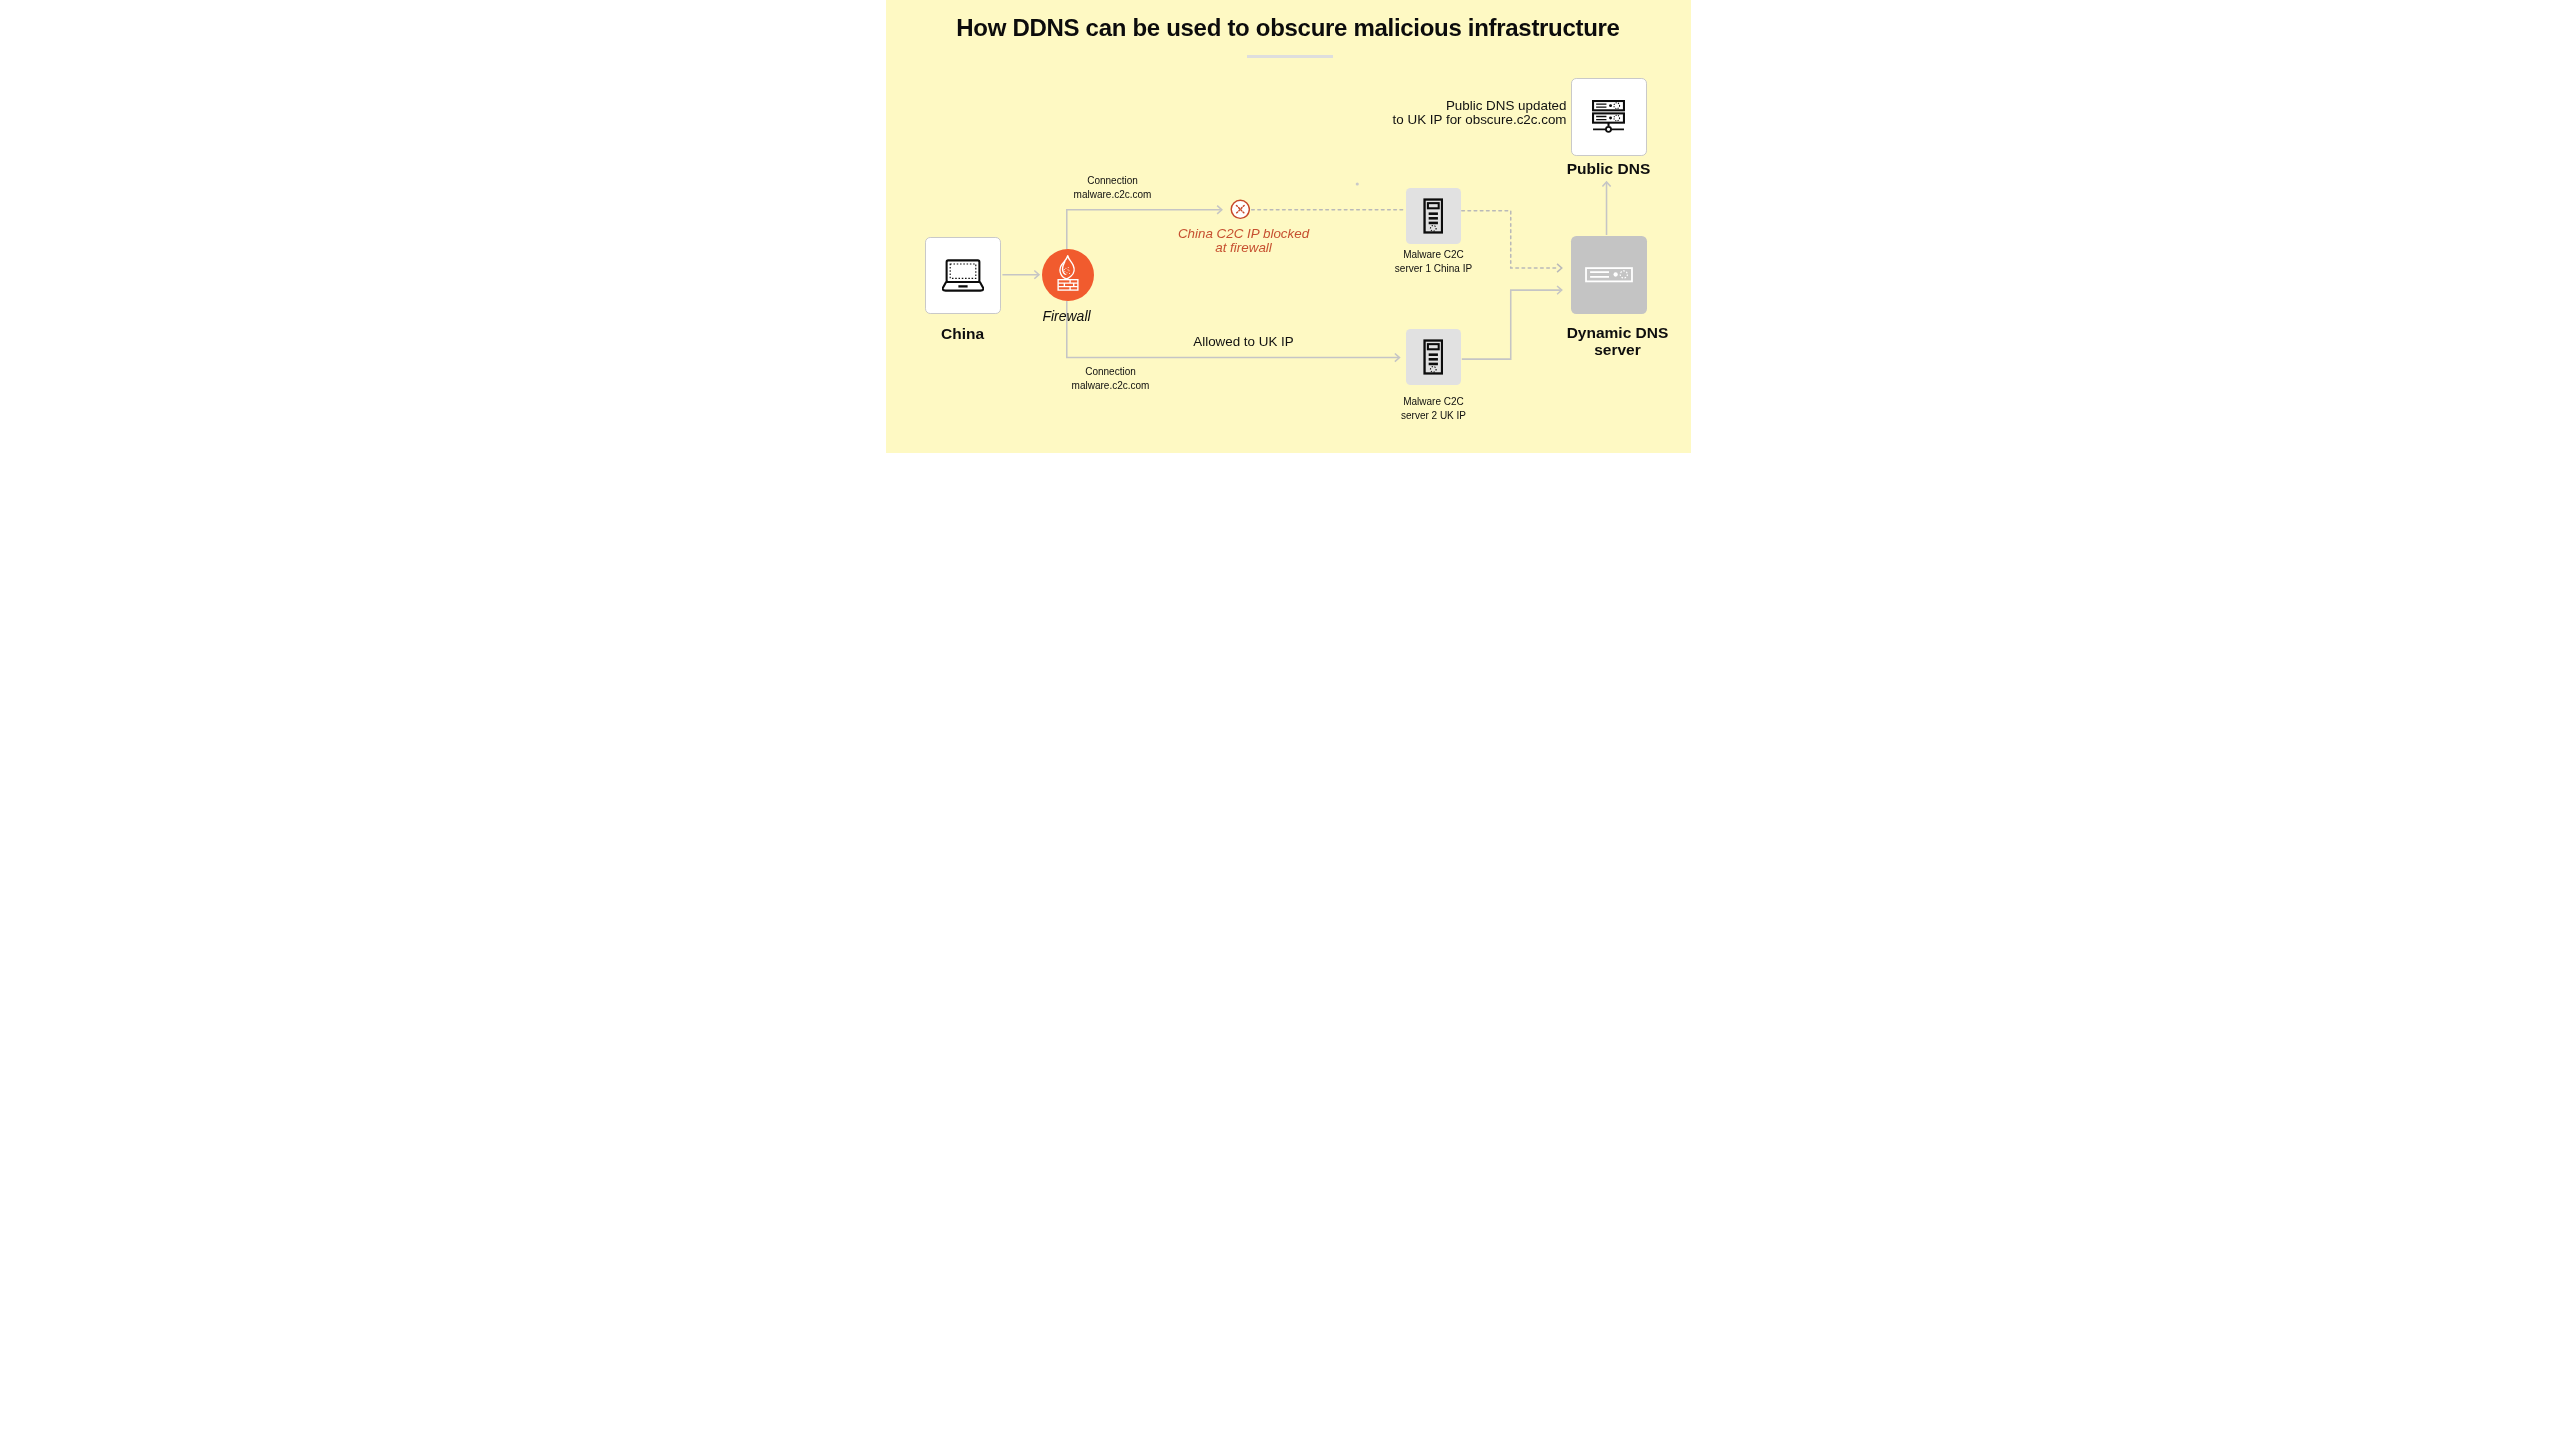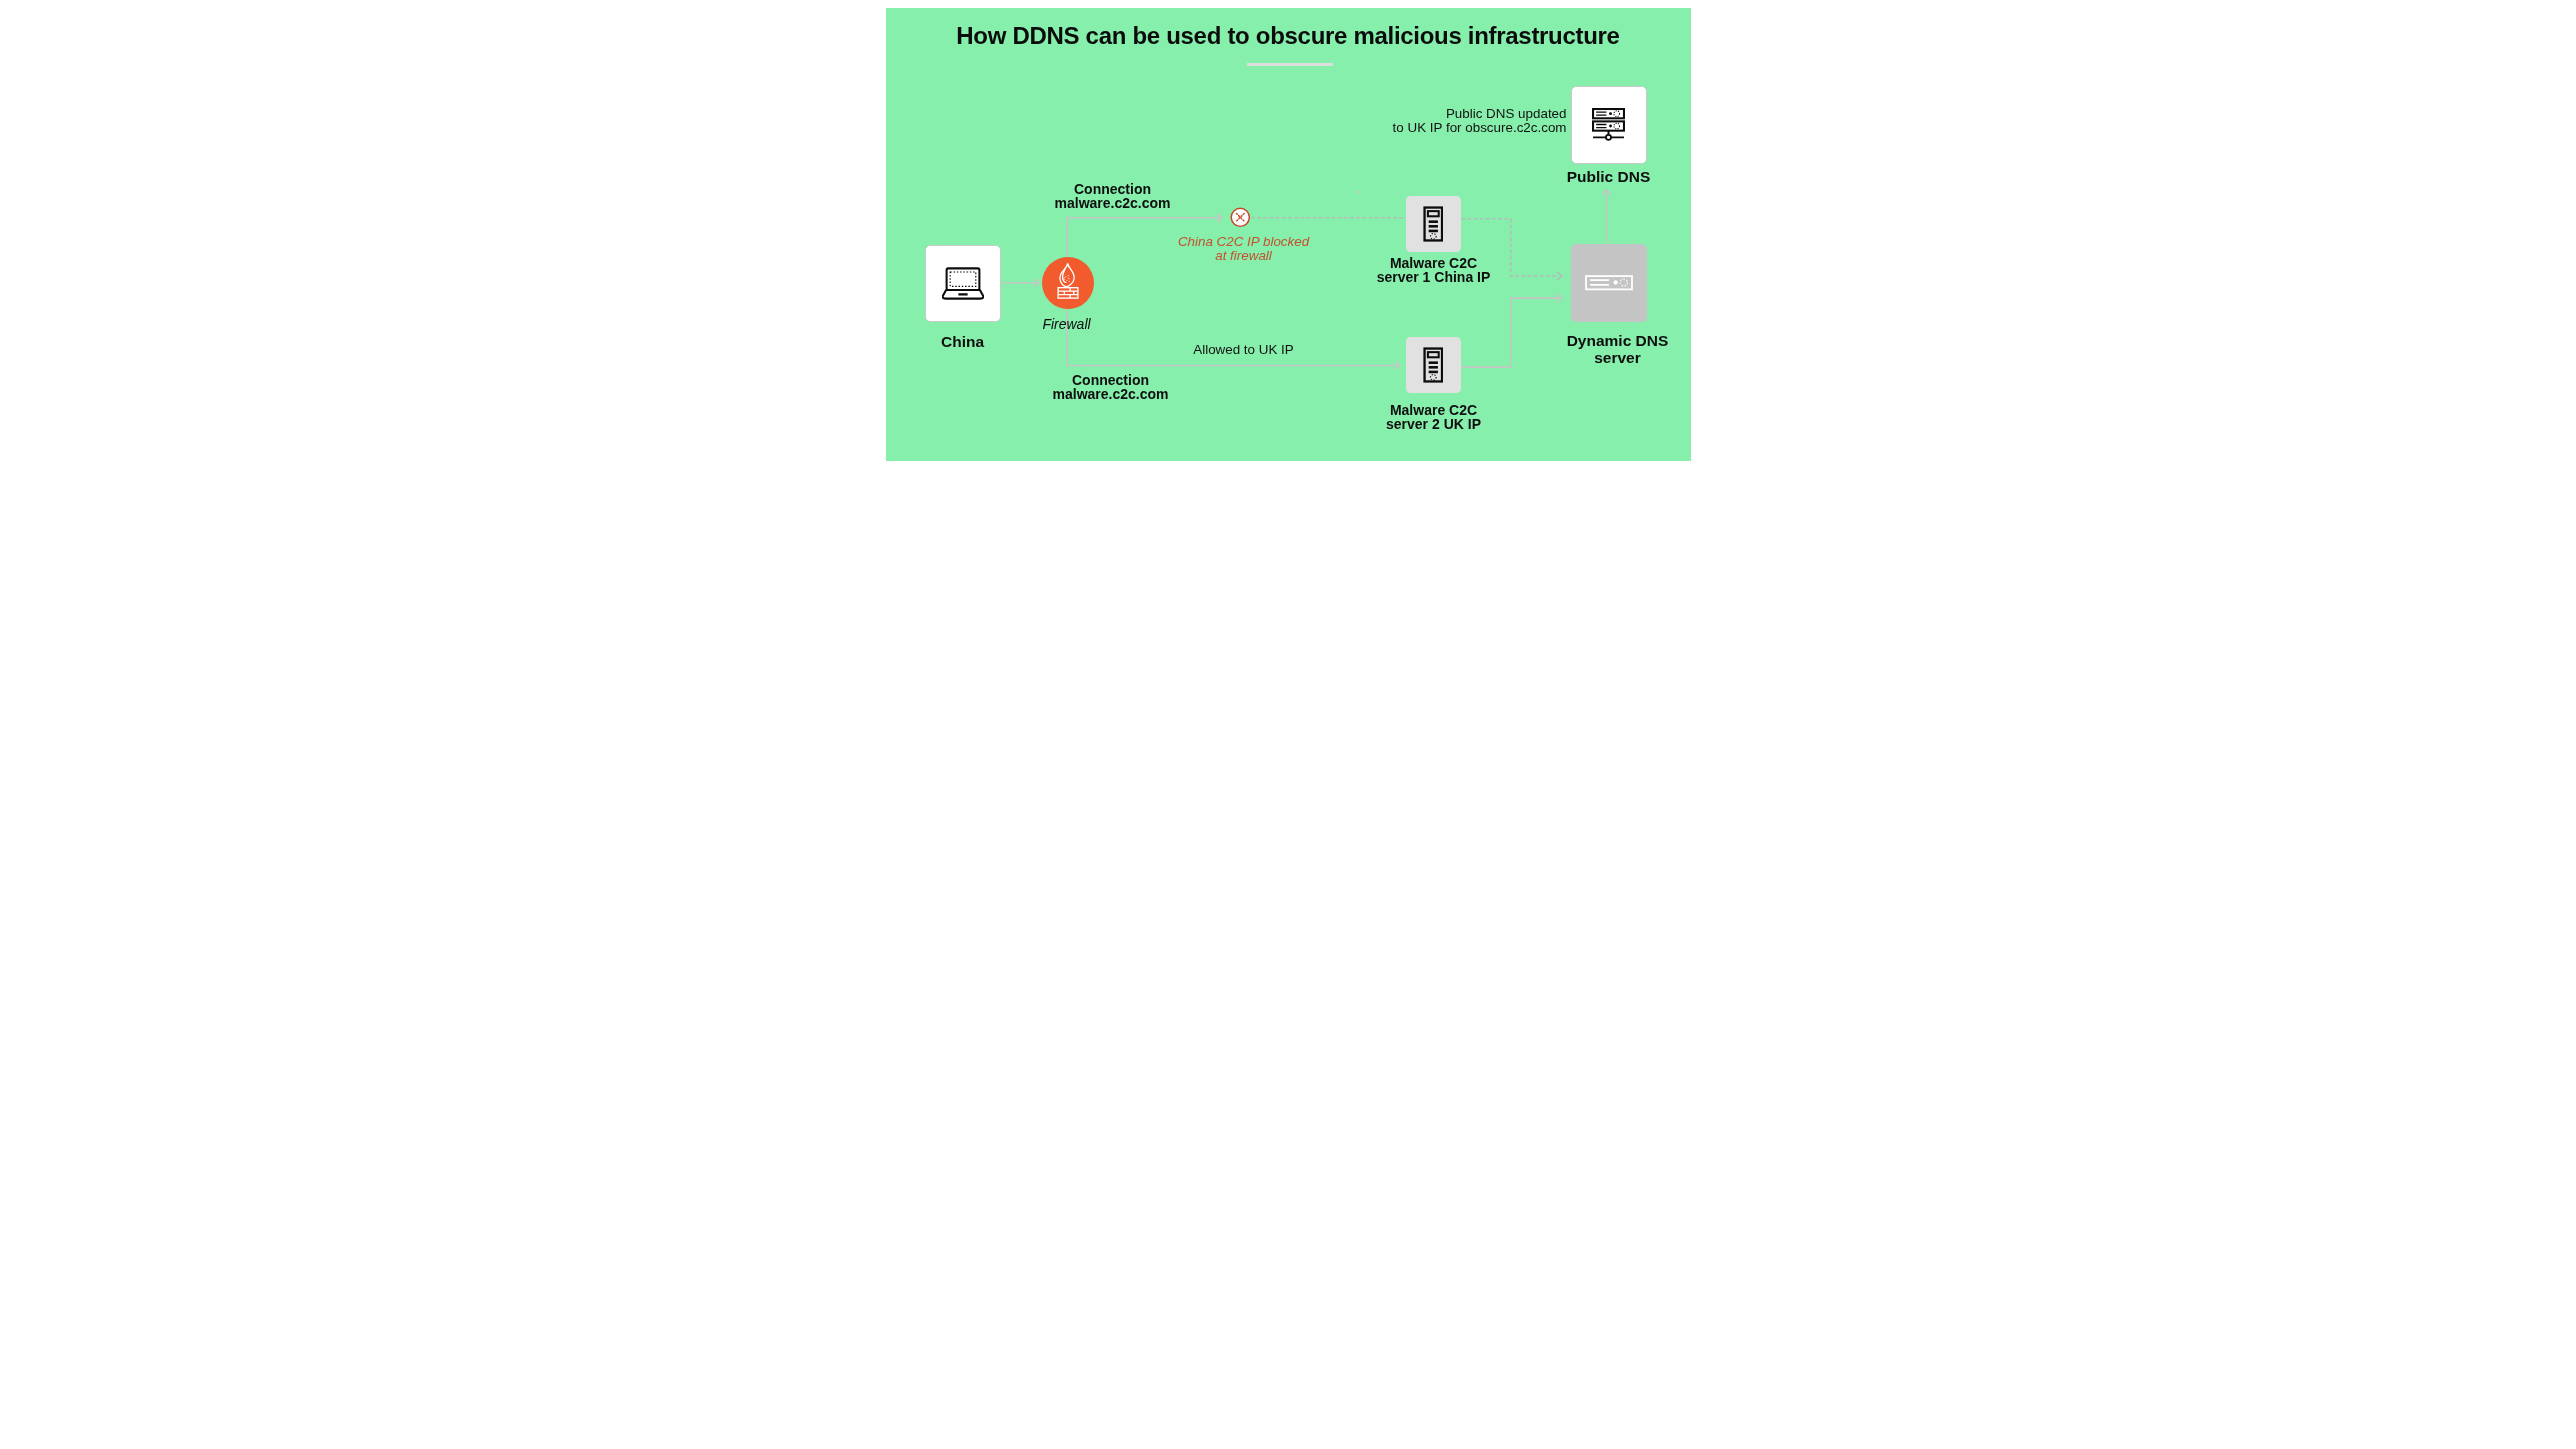--- a/index.html
+++ b/index.html
@@ -1,28 +1,28 @@
 <!DOCTYPE html>
 <html style="font-size:8.2px"><head>
 <meta charset="utf-8">
 <style>
   html,body{margin:0;padding:0;background:#ffffff;}
   body{font-family:"Liberation Sans","DejaVu Sans",sans-serif;color:#0e0e0e;}
-  .stage{position:relative;width:805px;height:453px;background:#86efac;overflow:hidden;margin:8px auto;}
+  .stage{position:relative;width:805px;height:453px;background:#fef9c3;overflow:hidden;margin:0 auto;}
   .abs{position:absolute;}
   .title{left:0;top:14.4px;width:100%;text-align:center;font-size:24px;font-weight:700;letter-spacing:-0.3px;color:#0c0c0c;}
   .title-rule{left:361px;top:55px;width:86px;height:2.6px;background:#dedede;}
   .node-box{display:flex;align-items:center;justify-content:center;box-sizing:border-box;}
   .outline-box{background:#ffffff;border:1.5px solid #c9c9c9;border-radius:5.2px;}
   .gray-box{background:#e1e1e1;border-radius:4.6px;}
   .agent-box{background:#c4c4c4;border-radius:5.2px;}
   .firewall-circle{background:#f15b2e;border-radius:50%;}
   .lbl{white-space:nowrap;transform:translateX(-50%);text-align:center;}
   .lbl-bold{font-size:15.5px;font-weight:700;line-height:17px;}
-  .lbl-reg{font-size:14px;font-weight:700;line-height:14.4px;}
+  .lbl-reg{font-size:10px;font-weight:400;line-height:14.4px;}
   .lbl-fw{font-size:14px;font-weight:400;}
   .note-italic{font-size:13.4px;line-height:14.4px;color:#111111;}
   .note-orange{font-size:13.4px;font-style:italic;line-height:14.4px;color:#c65030;}
   .note-right{transform:none;text-align:right;white-space:nowrap;}
   svg{display:block;}
   .connectors{left:0;top:0;pointer-events:none;}
 </style>
 </head>
 <body>
 

